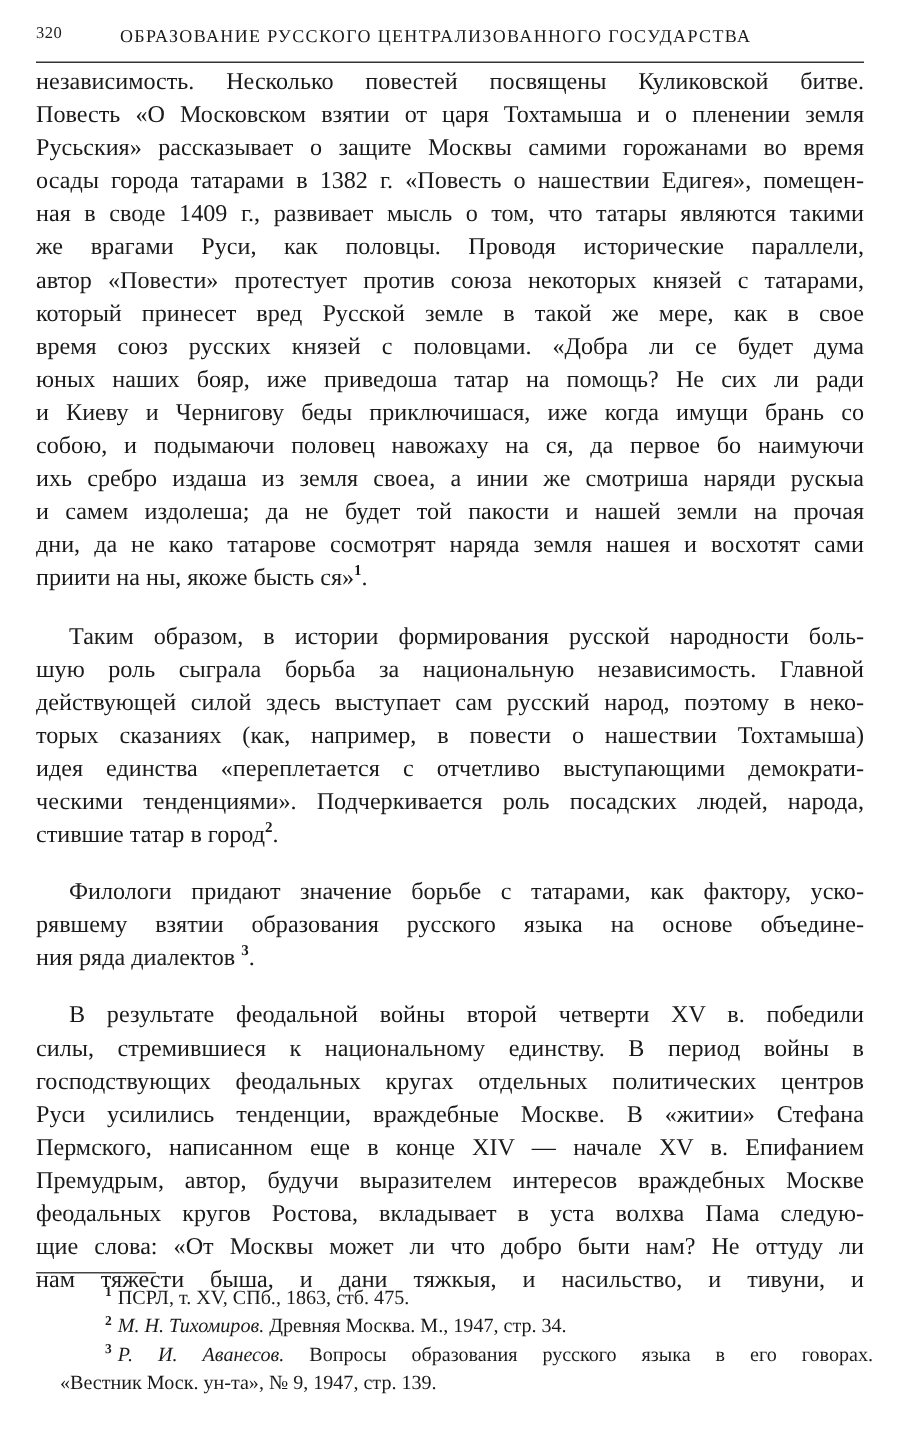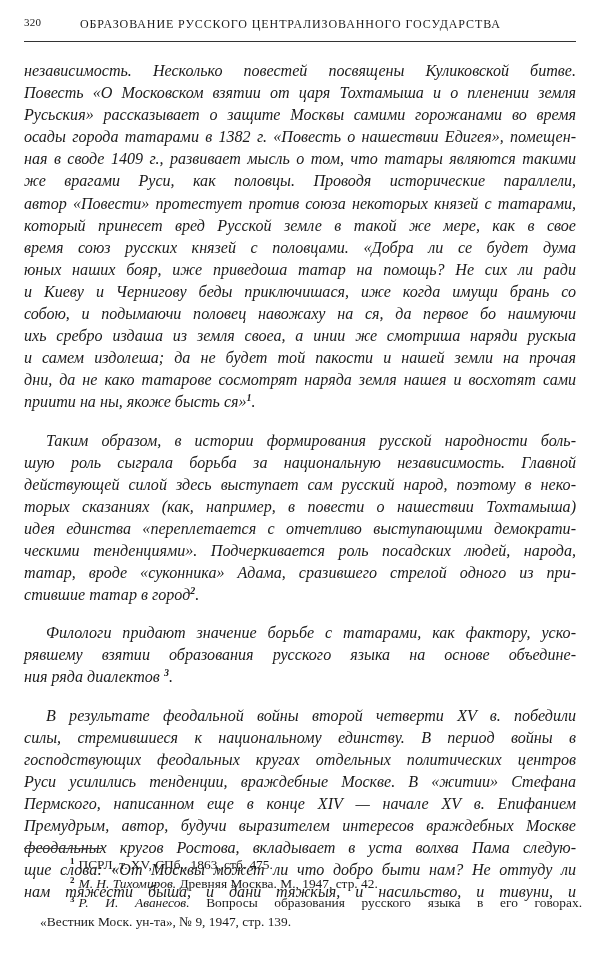--- a/index.html
+++ b/index.html
@@ -48,26 +48,25 @@
       position: absolute;
       left: 0;
       top: 41px;
       width: 552px;
       height: 0;
       border-top: 1.5px solid #333;
     }
     .body-text {
       position: absolute;
       left: 0;
-      top: 60px;
+      top: 44px;
       width: 552px;
       font-size: 16.1px;
       line-height: 22.1px;
       text-align: justify;
-      font-style: italic;
     }
     .line {
       display: block;
       text-align: justify;
       text-align-last: justify;
       white-space: nowrap;
       height: 22.1px;
       overflow: visible;
     }
     .line.last {
@@ -145,21 +144,20 @@
     <span class="line">и самем издолеша; да не будет той пакости и нашей земли на прочая</span>
     <span class="line">дни, да не како татарове сосмотрят наряда земля нашея и восхотят сами</span>
     <span class="line last"><span>приити на ны, якоже бысть ся»</span><sup>1</sup><span>.</span></span>
 
     <span class="line indent">Таким образом, в истории формирования русской народности боль-</span>
     <span class="line">шую роль сыграла борьба за национальную независимость. Главной</span>
     <span class="line">действующей силой здесь выступает сам русский народ, поэтому в неко-</span>
     <span class="line">торых сказаниях (как, например, в повести о нашествии Тохтамыша)</span>
     <span class="line">идея единства «переплетается с отчетливо выступающими демократи-</span>
     <span class="line">ческими тенденциями». Подчеркивается роль посадских людей, народа,</span>
-    <span class="line">татар, вроде «суконника» Адама, сразившего стрелой одного из при-</span>
     <span class="line last"><span>стившие татар в город</span><sup>2</sup><span>.</span></span>
 
     <span class="line indent">Филологи придают значение борьбе с татарами, как фактору, уско-</span>
     <span class="line">рявшему взятии образования русского языка на основе объедине-</span>
     <span class="line last"><span>ния ряда диалектов</span> <sup>3</sup><span>.</span></span>
 
     <span class="line indent">В результате феодальной войны второй четверти XV в. победили</span>
     <span class="line">силы, стремившиеся к национальному единству. В период войны в</span>
     <span class="line">господствующих феодальных кругах отдельных политических центров</span>
     <span class="line">Руси усилились тенденции, враждебные Москве. В «житии» Стефана</span>
@@ -167,18 +165,18 @@
     <span class="line">Премудрым, автор, будучи выразителем интересов враждебных Москве</span>
     <span class="line">феодальных кругов Ростова, вкладывает в уста волхва Пама следую-</span>
     <span class="line">щие слова: «От Москвы может ли что добро быти нам? Не оттуду ли</span>
     <span class="line">нам тяжести быша, и дани тяжкыя, и насильство, и тивуни, и</span>
   </div>
 
   <div class="footnote-rule"></div>
 
   <div class="footnotes">
     <span class="fn indent"><span class="fn-mark">1</span><span>ПСРЛ, т. XV, СПб., 1863, стб. 475.</span></span>
-    <span class="fn indent"><span class="fn-mark">2</span><span class="it">М. Н. Тихомиров.</span> <span>Древняя Москва. М., 1947, стр. 42.</span></span>
+    <span class="fn indent"><span class="fn-mark">2</span><span class="it">М. Н. Тихомиров.</span> <span>Древняя Москва. М., 1947, стр. 34.</span></span>
     <span class="fn indent justified"><span class="fn-mark">3</span><span class="it">Р. И. Аванесов.</span> <span>Вопросы образования русского языка в его говорах.</span></span>
     <span class="fn">«Вестник Моск. ун-та», № 9, 1947, стр. 139.</span>
   </div>
 
 </div>
 
 </body></html>

